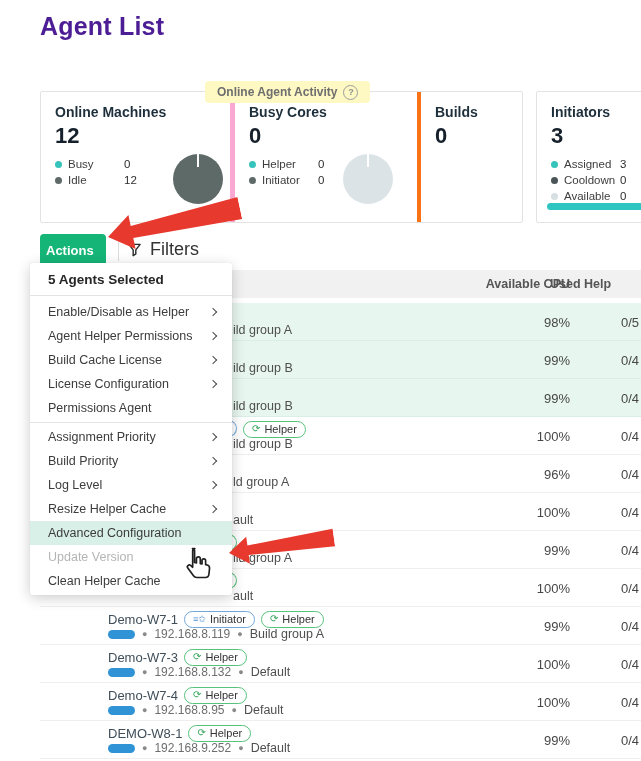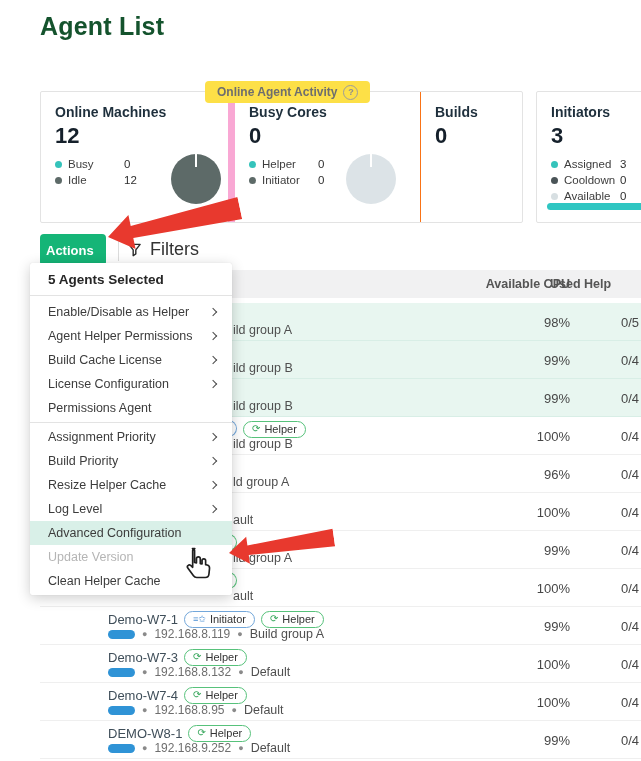--- a/index.html
+++ b/index.html
@@ -1,34 +1,34 @@
 <!DOCTYPE html>
 <html><head>
 <meta charset="utf-8">
 <style>
   html,body{margin:0;padding:0;background:#fff;}
   .canvas{position:relative;width:641px;height:761px;overflow:hidden;background:#fff;
           font-family:"Liberation Sans","DejaVu Sans",sans-serif;}
 
   
-  .page-title{position:absolute;left:40px;top:12px;font-size:25px;font-weight:bold;color:#14532d;letter-spacing:.2px;}
+  .page-title{position:absolute;left:40px;top:12px;font-size:25px;font-weight:bold;color:#4c1d95;letter-spacing:.2px;}
 
   
   .panel{position:absolute;background:#fff;border:1px solid #e3e3e3;border-radius:2px;}
   .panel-main{left:40px;top:91px;width:481px;height:130px;}
   .panel-init{left:536px;top:91px;width:130px;height:130px;}
-  .activity-tab{position:absolute;left:164px;top:-11px;height:22px;line-height:22px;background:#fde047;
+  .activity-tab{position:absolute;left:164px;top:-11px;height:22px;line-height:22px;background:#fef9c3;
       border-radius:4px;padding:0 12px;font-size:12px;font-weight:bold;color:#6e6e6e;display:flex;align-items:center;gap:6px;z-index:3;}
   .qicon{width:13px;height:13px;border:1px solid #9c9c9c;border-radius:50%;color:#8e8e8e;font-size:9px;
       display:inline-flex;align-items:center;justify-content:center;font-weight:bold;}
   .qicon::after{content:"?";}
   .cards{display:flex;height:100%;}
   .card{position:relative;padding:12px 14px;box-sizing:border-box;height:100%;}
-  .card-0{width:194px;border-right:7px solid #f9a8d4;}
-  .card-1{width:186px;border-right:1px solid #f97316;}
+  .card-0{width:194px;border-right:5px solid #f9a8d4;}
+  .card-1{width:186px;border-right:4px solid #f97316;}
   .card-2{flex:1;}
   .card-title{font-size:14px;font-weight:600;color:#1e2f3c;}
   .card-value{font-size:22px;font-weight:bold;color:#15202b;margin-top:3px;}
   .legend{margin-top:9px;}
   .legend-row{display:flex;align-items:center;gap:6px;font-size:11.5px;color:#3d3d3d;margin-bottom:4px;}
   .dot{width:7px;height:7px;border-radius:50%;flex:none;}
   .l-label{width:50px;}
   .l-val{color:#2e2e2e;}
   .donut{position:absolute;width:50px;height:50px;border-radius:50%;top:62px;}
   .donut .notch{position:absolute;left:50%;top:0;width:2px;height:13px;background:#fff;transform:translateX(-50%);}
@@ -367,25 +367,25 @@
         <div class="m-divider"></div>
         <div class="menu-item">
           <span>Assignment Priority</span>
           <span class="chev"></span>
         </div>
         <div class="menu-item">
           <span>Build Priority</span>
           <span class="chev"></span>
         </div>
         <div class="menu-item">
+          <span>Log Level</span>
+          <span class="chev"></span>
+        </div>
+        <div class="menu-item">
           <span>Resize Helper Cache</span>
-          <span class="chev"></span>
-        </div>
-        <div class="menu-item">
-          <span>Log Level</span>
           <span class="chev"></span>
         </div>
         <div class="menu-item highlight">
           <span>Advanced Configuration</span>
         </div>
         <div class="menu-item disabled">
           <span>Update Version</span>
         </div>
         <div class="menu-item">
           <span>Clean Helper Cache</span>

